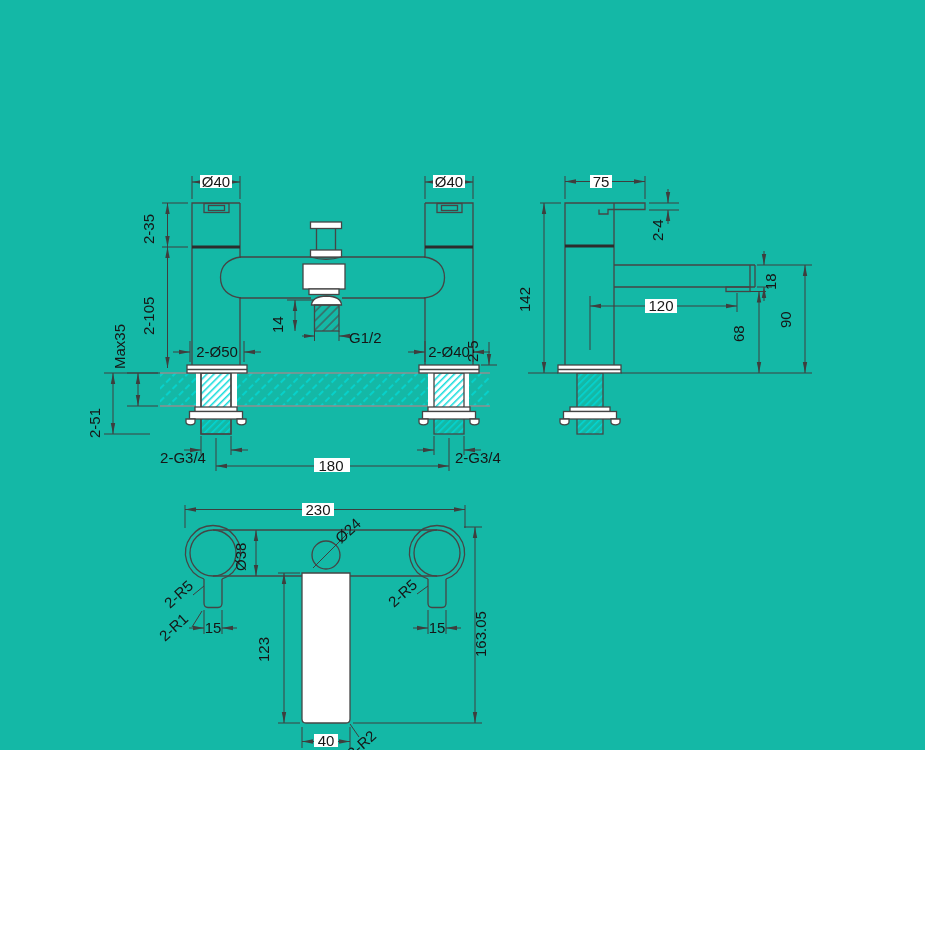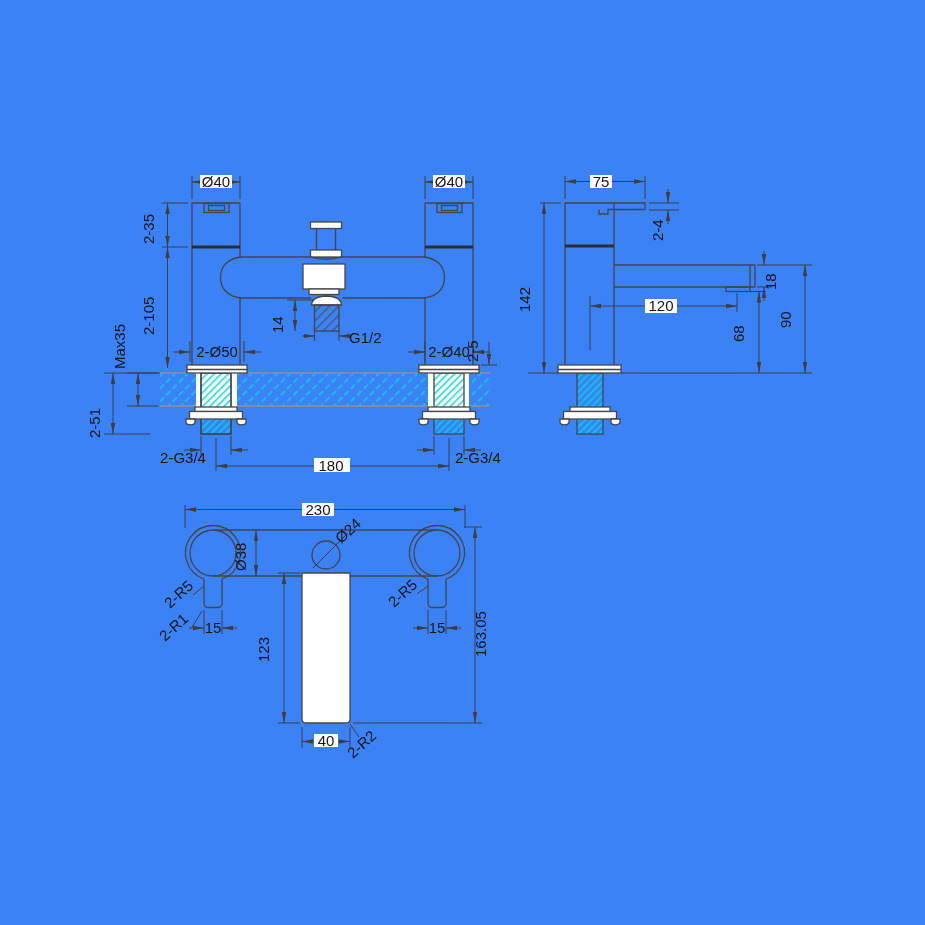--- a/index.html
+++ b/index.html
@@ -1,16 +1,16 @@
 <!DOCTYPE html>
 <html><head>
 <meta charset="utf-8">
 <style>
   html,body{margin:0;padding:0;background:#ffffff;}
-  .page{width:925px;height:925px;background:#3b82f6;position:relative;}
+  .page{width:925px;height:750px;background:#14b8a6;position:relative;}
   svg{display:block;}
   .s1{stroke:#454545;stroke-width:1.3;fill:none;stroke-linecap:butt;}
   .s1f{stroke:#454545;stroke-width:1.3;fill:#fff;}
   .thk{stroke:#2c2c2c;stroke-width:3.2;fill:none;}
   .dim{stroke:#3e3e3e;stroke-width:1;fill:none;}
   .wl{stroke:#8f8f8f;stroke-width:1.7;fill:none;}
   .bg{fill:#fff;stroke:none;}
   text{font-family:"Liberation Sans",sans-serif;font-size:15px;fill:#161616;}
 </style>
 </head>

